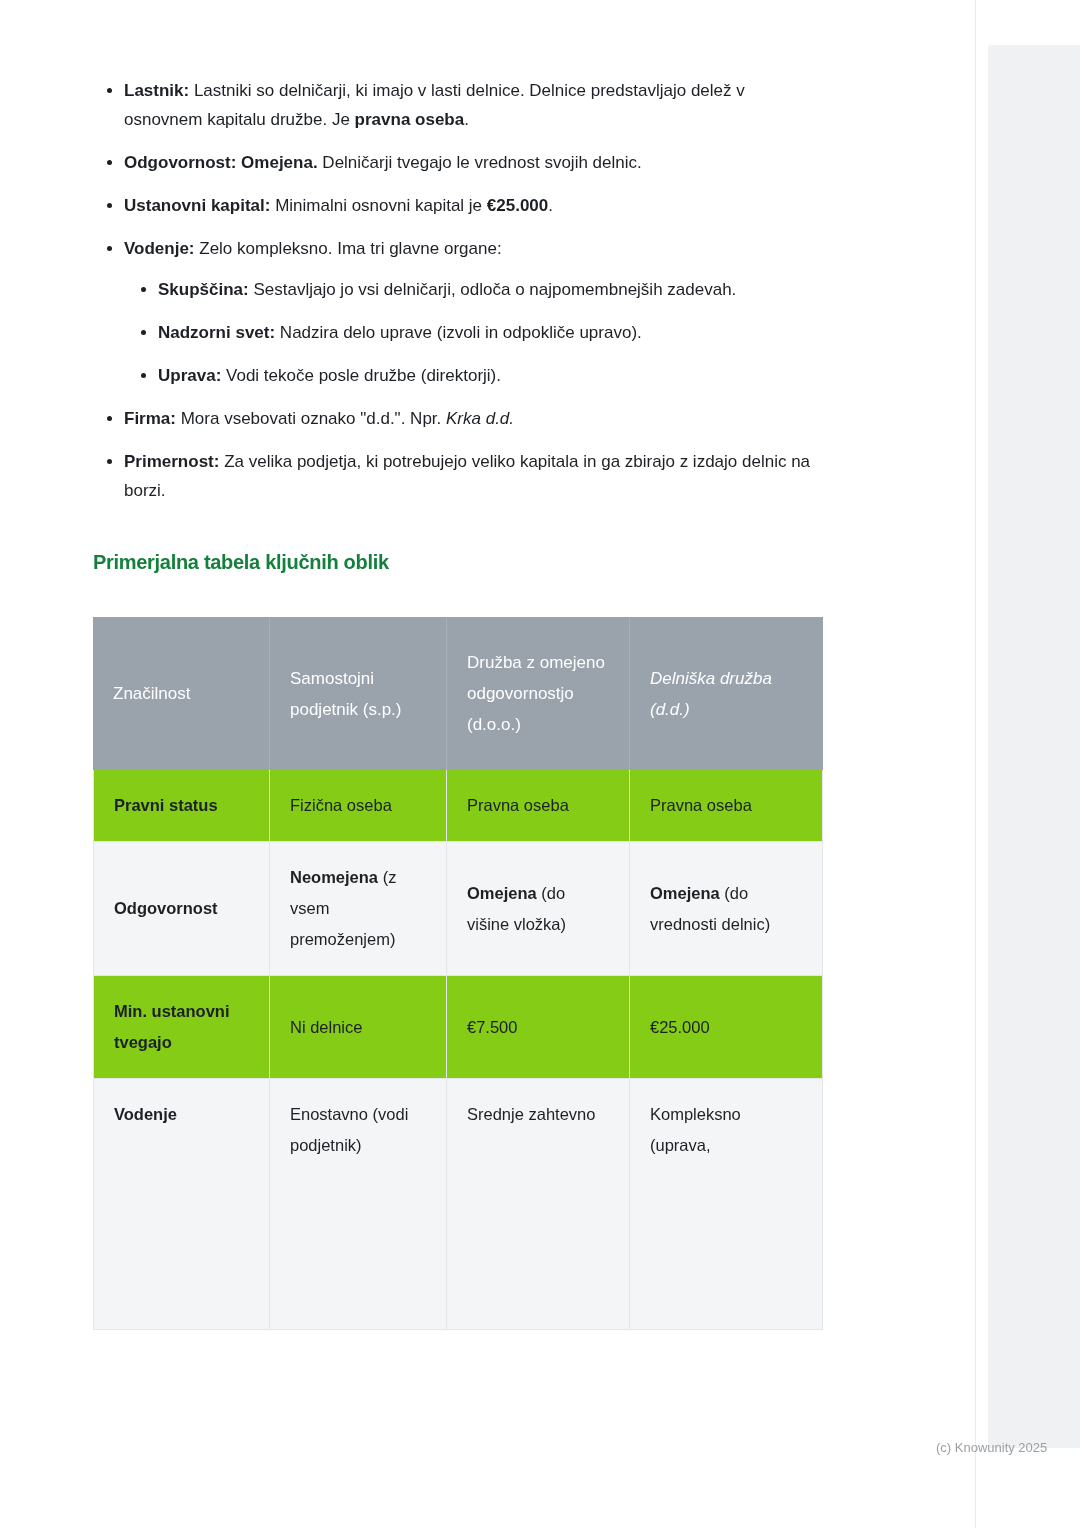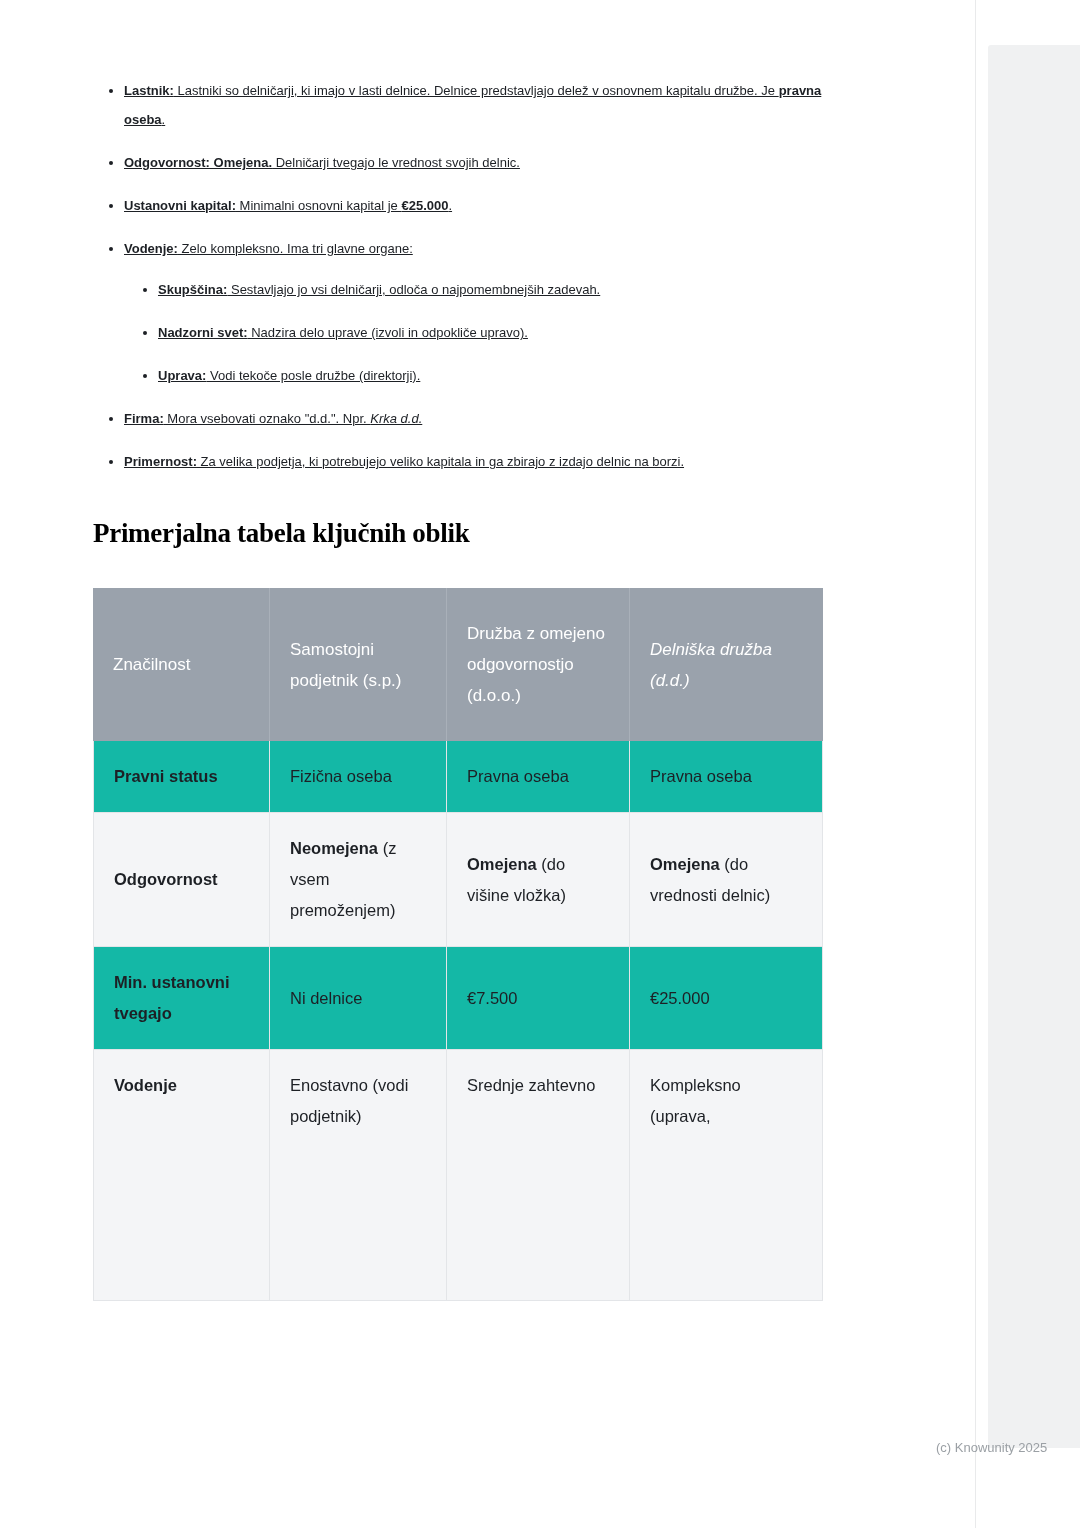--- a/index.html
+++ b/index.html
@@ -6,49 +6,48 @@
   body {
     width: 1080px; height: 1528px;
     position: relative; overflow: hidden;
     background: #ffffff;
     font-family: "Liberation Sans", sans-serif;
     color: #1d2025;
   }
   .content { position: absolute; left: 93px; top: 52px; width: 730px; }
   .intro { font-size: 17px; line-height: 29px; margin: 0; }
   ul.l1 { list-style: disc; margin: 24px 0 0 0; padding-left: 31px; }
-  ul.l1 > li { font-size: 13px; line-height: 29px; margin-bottom: 14px; text-decoration: underline; }
+  ul.l1 > li { font-size: 17px; line-height: 29px; margin-bottom: 14px; }
   ul.l2 { list-style: disc; margin: 12px 0 4px 0; padding-left: 34px; }
   ul.l2 > li { margin-bottom: 14px; }
   li::marker { color: #1d2025; }
   .section-heading {
     margin: 40px 0 0 0;
-    font-size: 27px; line-height: 34px; font-weight: 700;
+    font-size: 20px; line-height: 34px; font-weight: 700;
     letter-spacing: -0.3px;
-    color: #000000;
-    font-family: Liberation Serif, serif;
+    color: #15803d;
   }
   table.compare {
     margin-top: 38px; width: 730px;
     border-collapse: separate; border-spacing: 0;
     table-layout: fixed;
   }
   .compare th {
     background: #9aa2ac; color: #ffffff;
     font-weight: 400; font-size: 17px; line-height: 31px;
     text-align: left; vertical-align: middle;
     padding: 30px 20px;
     border-right: 1px solid #a9b0b9;
   }
   .compare th:last-child { border-right: none; font-style: italic; }
   .compare td {
     font-size: 16.5px; line-height: 31px;
     text-align: left; vertical-align: middle;
     padding: 20px 20px;
-    background: #14b8a6;
+    background: #84cc16;
     border-right: 1px solid #e3e5e8;
     border-bottom: 1px solid #e3e5e8;
   }
   .compare td:first-child {
     font-weight: 700;
     padding-right: 28px;
     border-left: 1px solid #e3e5e8;
   }
   .compare tbody tr:nth-child(even) td { background: #f4f5f7; }
   .compare tbody tr:last-child td { height: 210px; vertical-align: top; padding-top: 20px; }

